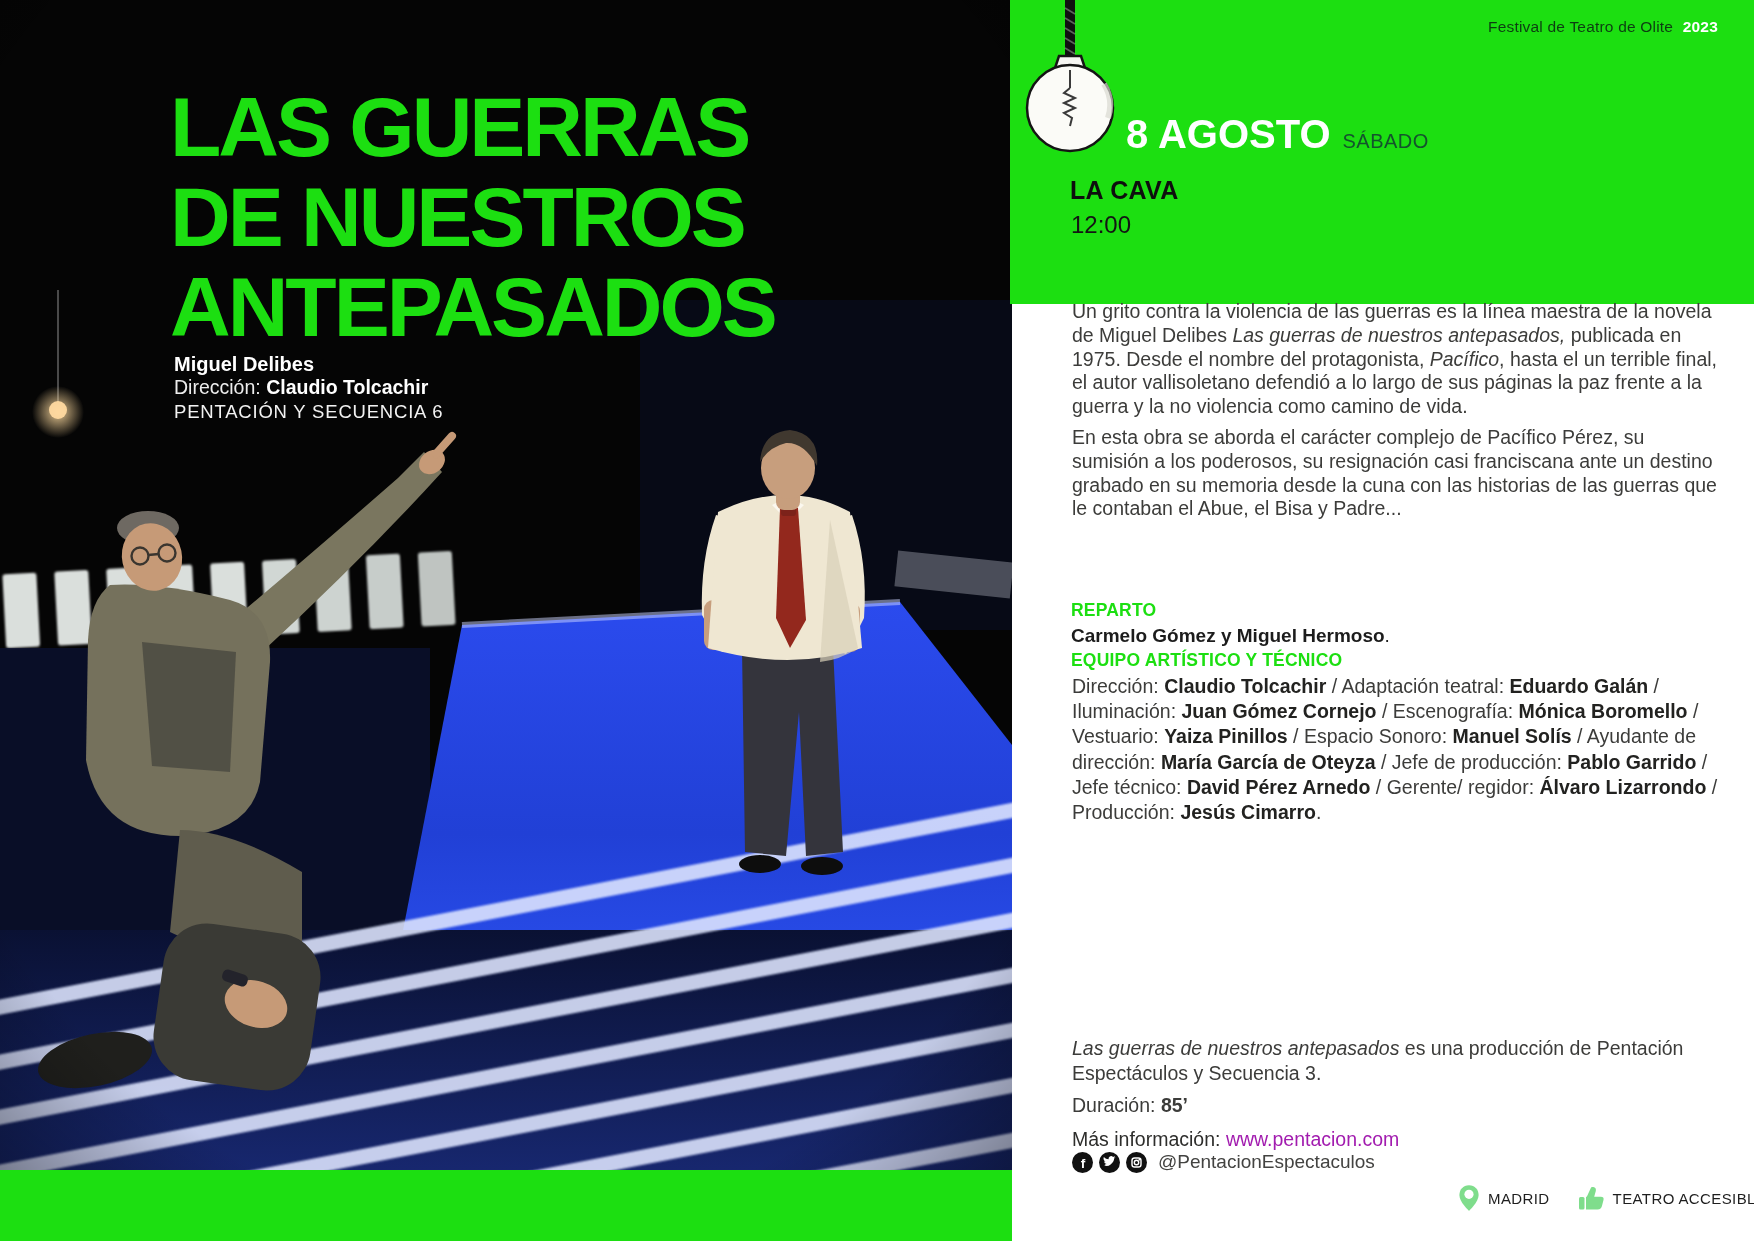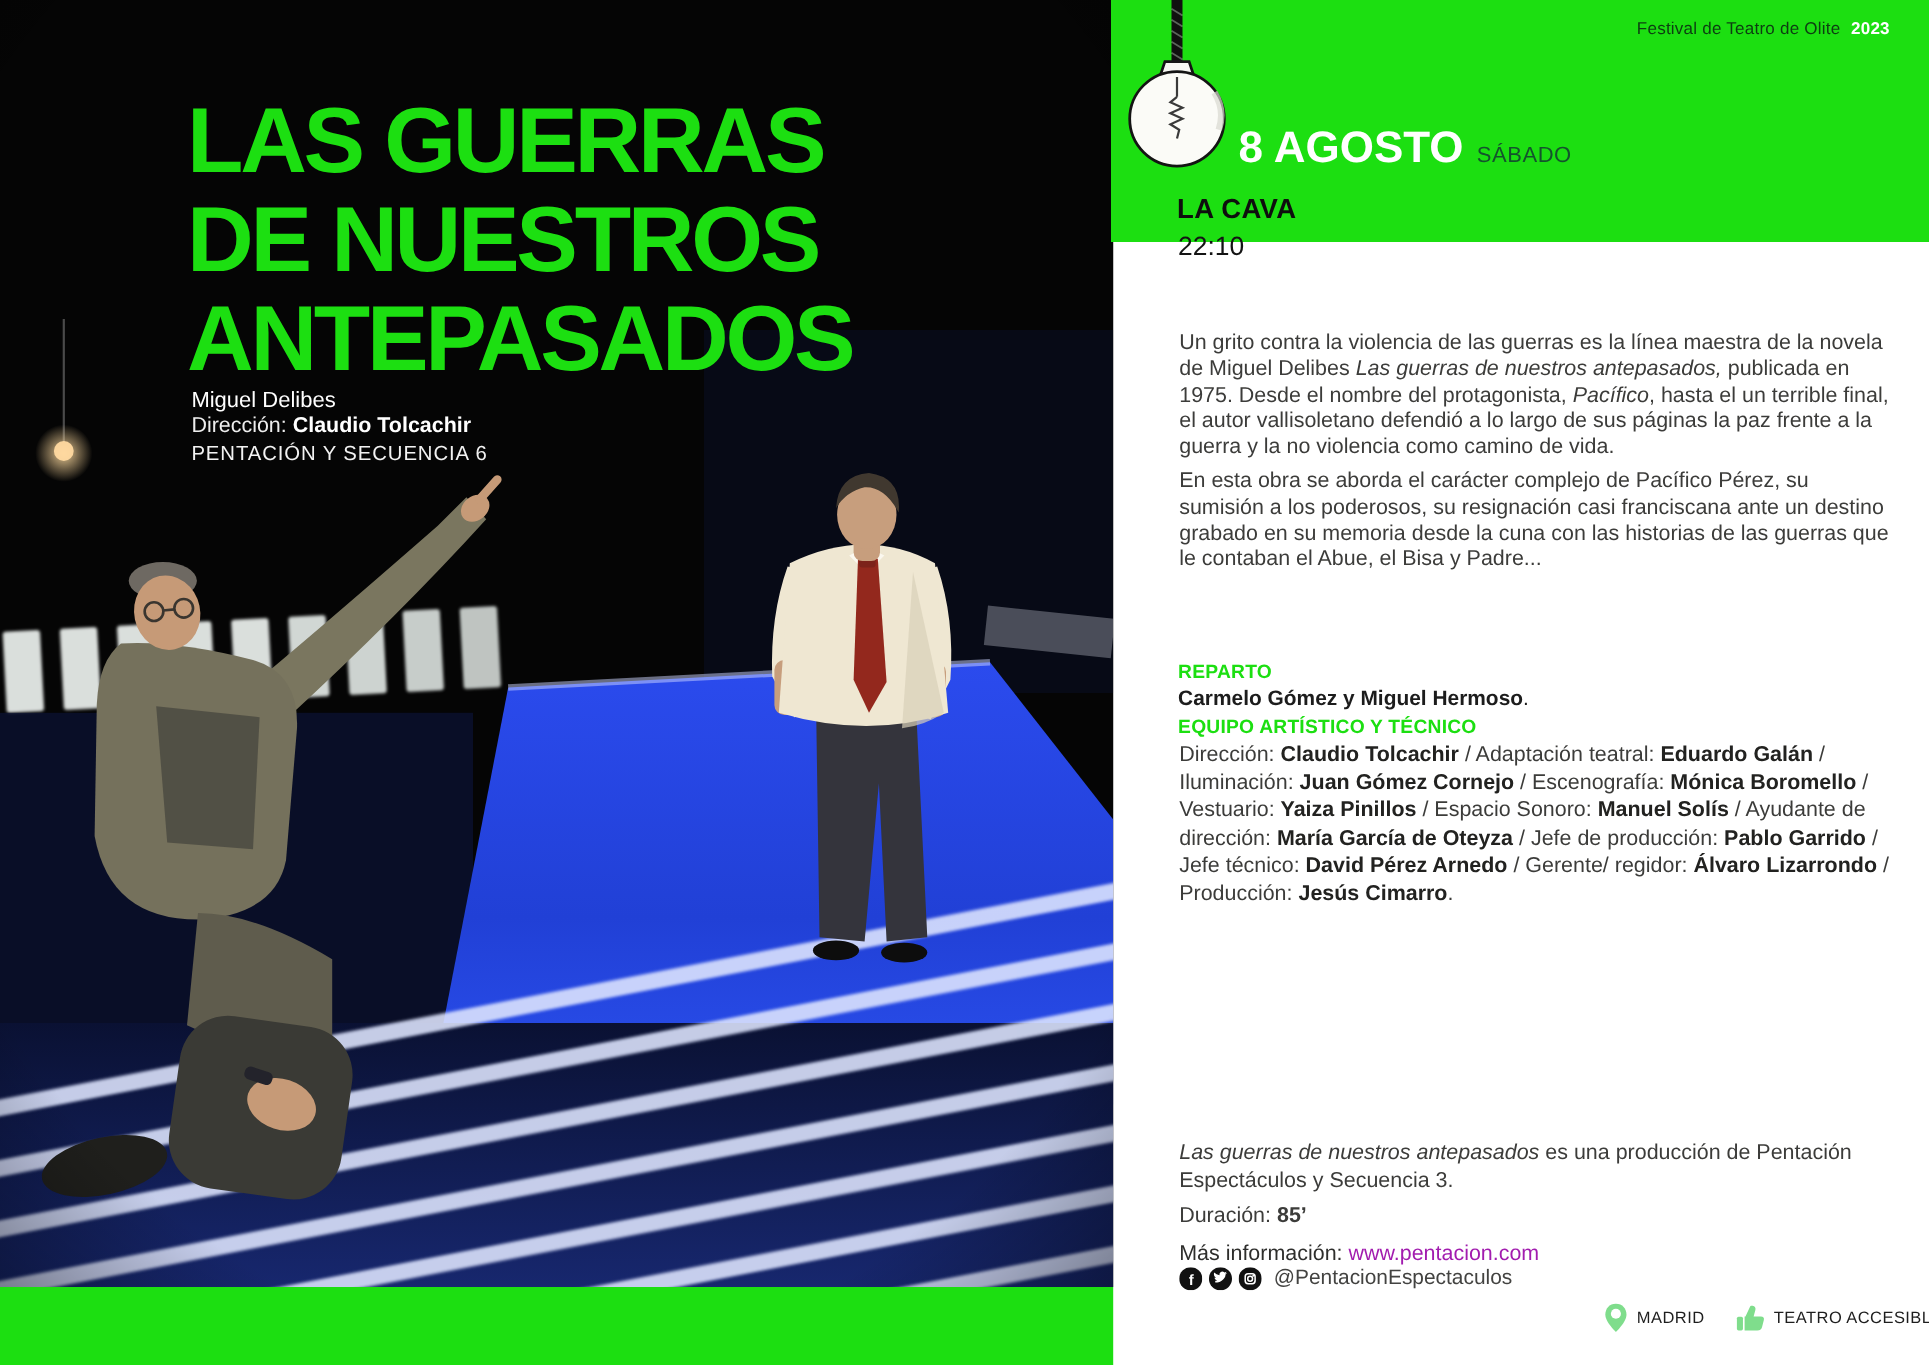--- a/index.html
+++ b/index.html
@@ -12,29 +12,29 @@
         font-family:"Liberation Sans",sans-serif;}
 
   
   .photo{position:absolute;left:0;top:0;width:1012px;height:1170px;background:#030303;}
   .scene{position:absolute;left:0;top:0;width:100%;height:100%;}
 
   .title-block{position:absolute;left:170px;top:56px;margin-top:26px;}
   .title-line{font-size:84px;font-weight:800;line-height:90px;letter-spacing:-3px;color:var(--green);white-space:nowrap;}
 
   .credits{position:absolute;left:174px;top:352px;}
-  .credit-author{font-size:20px;font-weight:400;line-height:24px;color:#ffffff;}
+  .credit-author{font-size:20px;font-weight:700;line-height:24px;color:#ffffff;}
   .credit-line{font-size:19.5px;line-height:23.5px;color:#ededed;}
   .credit-line .b{font-weight:700;color:#ffffff;}
   .credit-producer{font-size:18.5px;line-height:24px;letter-spacing:.8px;color:#f2f2f2;}
 
   .left-green-bar{position:absolute;left:0;top:1170px;width:1012px;height:71px;background:var(--green);}
 
   
-  .green-header{position:absolute;left:1010px;top:0;width:744px;height:220px;background:var(--green);}
+  .green-header{position:absolute;left:1010px;top:0;width:744px;height:304px;background:var(--green);}
   .festival-badge{position:absolute;top:18px;right:36px;font-size:15.5px;letter-spacing:.2px;color:#0d3d12;}
   .festival-badge strong{color:#ffffff;font-weight:700;margin-left:5px;}
   .bulb{position:absolute;left:14px;top:0;width:92px;height:158px;}
   .date-row{position:absolute;left:116px;top:112px;display:flex;align-items:baseline;}
   .date{font-size:40px;font-weight:800;color:#ffffff;white-space:nowrap;}
   .day{font-size:20px;font-weight:500;color:#14532d;margin-left:12px;letter-spacing:.5px;}
   .venue{position:absolute;left:60px;top:176px;font-size:25px;font-weight:800;color:#0e0e0e;letter-spacing:.3px;text-align:center;}
   .time{position:absolute;left:61px;top:211px;font-size:24px;font-weight:400;color:#141414;}
 
   
@@ -200,21 +200,21 @@
       <circle cx="46" cy="108" r="43" fill="#fbfbf7" stroke="#141414" stroke-width="2.5"></circle>
       <path d="M80,84 A40,40 0 0 1 84,118" fill="none" stroke="#d8d8d0" stroke-width="6" opacity="0.7"></path>
       <path d="M46,70 L46,88 M46,88 l-6,5 l11,5 l-11,5 l11,5 l-11,5 l8,5 l-2,8" fill="none" stroke="#3a3a3a" stroke-width="2"></path>
     </svg>
 
     <div class="date-row">
       <span class="date">8 AGOSTO</span>
       <span class="day">SÁBADO</span>
     </div>
     <div class="venue">LA CAVA</div>
-    <div class="time">22:10</div>
+    <div class="time">12:00</div>
   </header>
 
   <p class="para p1"><span>Un grito contra la violencia de las guerras es la línea maestra de la novela de Miguel Delibes </span><span class="i">Las guerras de nuestros antepasados,</span><span> publicada en 1975. Desde el nombre del protagonista, </span><span class="i">Pacífico</span><span>, hasta el un terrible final, el autor vallisoletano defendió a lo largo de sus páginas la paz frente a la guerra y la no violencia como camino de vida.</span></p>
   <p class="para p2"><span>En esta obra se aborda el carácter complejo de Pacífico Pérez, su sumisión a los poderosos, su resignación casi franciscana ante un destino grabado en su memoria desde la cuna con las historias de las guerras que le contaban el Abue, el Bisa y Padre...</span></p>
 
   <h3 class="green-h reparto-h">REPARTO</h3>
   <p class="cast-names"><span class="b">Carmelo Gómez y Miguel Hermoso</span><span>.</span></p>
 
   <h3 class="green-h equipo-h">EQUIPO ARTÍSTICO Y TÉCNICO</h3>
   <p class="para crew-list"><span>Dirección: </span><span class="b">Claudio Tolcachir</span><span> / Adaptación teatral: </span><span class="b">Eduardo Galán</span><span> / Iluminación: </span><span class="b">Juan Gómez Cornejo</span><span> / Escenografía: </span><span class="b">Mónica Boromello</span><span> / Vestuario: </span><span class="b">Yaiza Pinillos</span><span> / Espacio Sonoro: </span><span class="b">Manuel Solís</span><span> / Ayudante de dirección: </span><span class="b">María García de Oteyza</span><span> / Jefe de producción: </span><span class="b">Pablo Garrido</span><span> / Jefe técnico: </span><span class="b">David Pérez Arnedo</span><span> / Gerente/ regidor: </span><span class="b">Álvaro Lizarrondo</span><span> / Producción: </span><span class="b">Jesús Cimarro</span><span>.</span></p>

